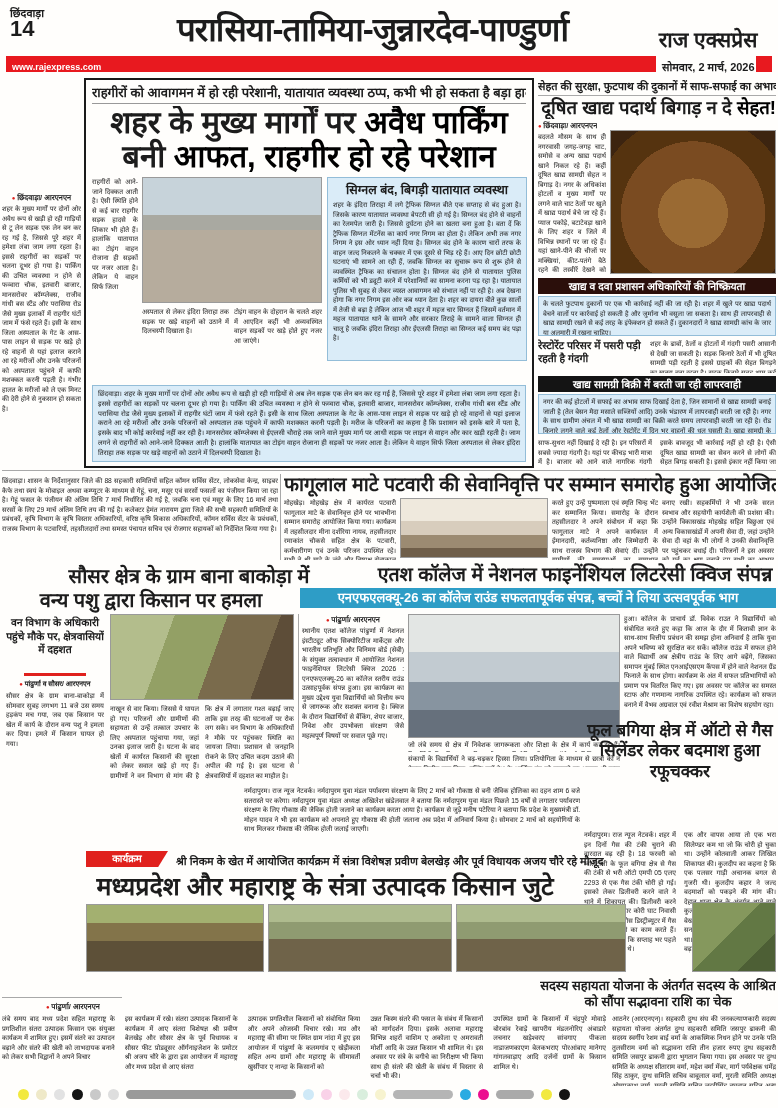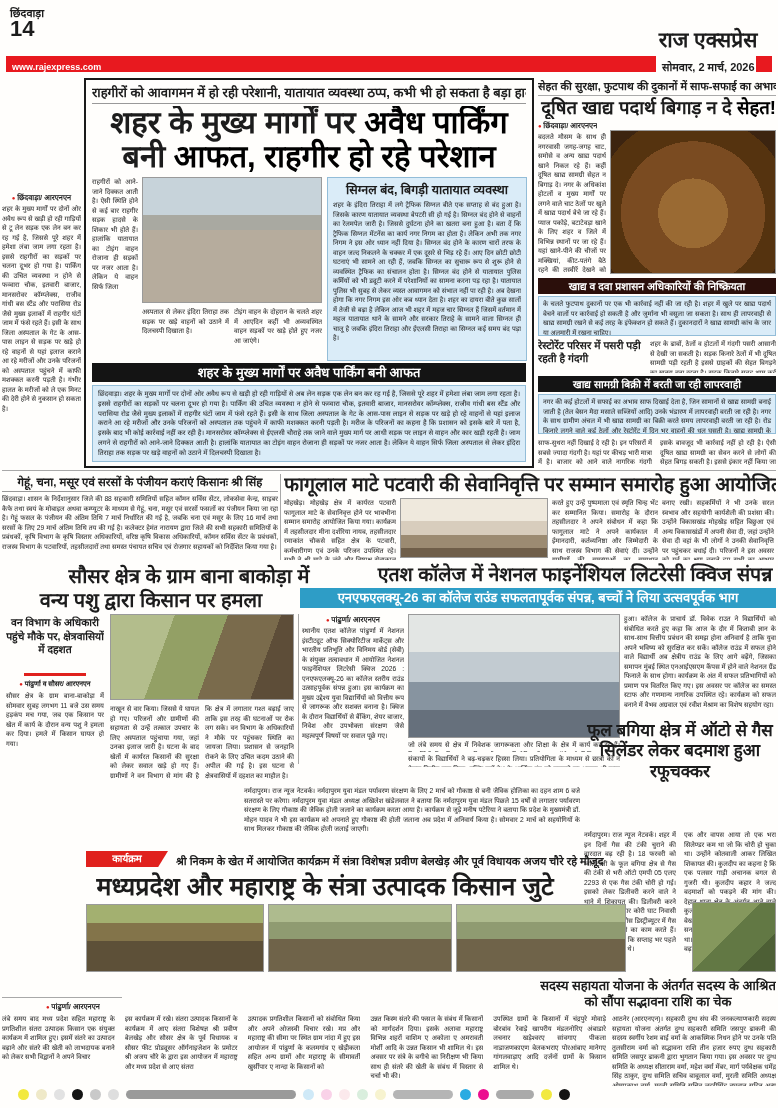--- a/index.html
+++ b/index.html
@@ -34,20 +34,21 @@
   .regstrip{display:flex;align-items:center;gap:7px;}
   .subheadrule{height:3px;background:#e0211d;width:62px;margin:3px auto;}
 </style>
 </head>
 <body>
 
 <div class="page">
 
   <div class="abs b" style="left:10px;top:5px;font-size:11px;">छिंदवाड़ा</div>
   <div class="abs b" style="left:10px;top:16px;font-size:22px;">14</div>
+  <div class="abs b ctr" style="left:100px;top:6px;width:545px;font-size:33px;letter-spacing:-1px;">परासिया-तामिया-जुन्नारदेव-पाण्डुर्णा</div>
   <div class="abs" style="left:6px;top:56px;width:650px;height:16px;background:#e8191f;">
     <span class="b" style="color:#fff;font-size:9px;line-height:16px;padding-left:6px;display:inline-block;">www.rajexpress.com</span>
   </div>
   <div class="abs b ctr" style="left:642px;top:25px;width:132px;font-size:21px;">राज एक्सप्रेस</div>
   <div class="abs b" style="left:662px;top:59px;font-size:11px;">सोमवार, 2 मार्च, 2026</div>
   <div class="abs" style="left:756px;top:56px;width:16px;height:16px;background:#e8191f;"></div>
 
   <div class="abs" style="left:2px;top:192px;width:79px;height:276px;">
     <div class="byline ctr" style="margin-bottom:2px;">छिंदवाड़ा/ आरएनएन</div>
     <div class="small jst" style="height:262px;">शहर के मुख्य मार्गों पर दोनों ओर अवैध रूप से खड़ी हो रही गाड़ियों से टू लेन सड़क एक लेन बन कर रह गई है, जिससे पूरे शहर में हमेशा लंबा जाम लगा रहता है। इससे राहगीरों का सड़कों पर चलना दूभर हो गया है। पार्किंग की उचित व्यवस्था न होने से फव्वारा चौक, इतवारी बाजार, मानसरोवर कॉम्प्लेक्स, राजीव गांधी बस स्टैंड और परासिया रोड जैसे मुख्य इलाकों में राहगीर घंटों जाम में फंसे रहते हैं। इसी के साथ जिला अस्पताल के गेट के आस-पास लाइन से सड़क पर खड़े हो रहे वाहनों से यहां इलाज कराने आ रहे मरीजों और उनके परिजनों को अस्पताल पहुंचने में काफी मशक्कत करनी पड़ती है। गंभीर हालत के मरीजों को ले एक मिनट की देरी होने से नुकसान हो सकता है।</div>
@@ -61,21 +62,20 @@
     <div class="abs photo ph-street" style="left:56px;top:97px;width:180px;height:126px;"></div>
 
     <div class="abs bluebox" style="left:241px;top:97px;width:200px;height:184px;padding:3px 5px;">
       <div class="b ctr" style="font-size:12.5px;margin-bottom:2px;white-space:nowrap;overflow:hidden;">सिग्नल बंद, बिगड़ी यातायात व्यवस्था</div>
       <div class="small jst" style="height:160px;">शहर के इंदिरा तिराहा में लगे ट्रैफिक सिग्नल बीते एक सप्ताह से बंद हुआ है। जिसके कारण यातायात व्यवस्था बेपटरी सी हो गई है। सिग्नल बंद होने से वाहनों का रेलमपेल जारी है। जिससे दुर्घटना होने का खतरा बना हुआ है। बता दें कि ट्रैफिक सिग्नल मेंटनेंस का कार्य नगर निगम का होता है। लेकिन अभी तक नगर निगम ने इस ओर ध्यान नहीं दिया है। सिग्नल बंद होने के कारण चारों तरफ के वाहन जल्द निकलने के चक्कर में एक दूसरे से भिड़ रहे हैं। आए दिन छोटी छोटी घटनाएं भी सामने आ रही हैं, जबकि सिग्नल का सुचारू रूप से शुरू होने से व्यवस्थित ट्रैफिक का संचालन होता है। सिग्नल बंद होने से यातायात पुलिस कर्मियों को भी ड्यूटी करने में परेशानियों का सामना करना पड़ रहा है। यातायात पुलिस भी सुबह से लेकर व्यस्त आवागमन को संभाल नहीं पा रही है। अब देखना होगा कि नगर निगम इस ओर कब ध्यान देता है। शहर का दायरा बीते कुछ सालों में तेजी से बढ़ा है लेकिन आज भी शहर में महज चार सिग्नल हैं जिसमें वर्तमान में महज यातायात थाने के सामने और सरकार तिराहे के सामने वाला सिग्नल ही चालू है जबकि इंदिरा तिराहा और ईएलसी तिराहा का सिग्नल कई समय बंद पड़ा है।</div>
     </div>
 
     <div class="abs small jst" style="left:56px;top:227px;width:87px;height:52px;">अस्पताल से लेकर इंदिरा तिराहा तक सड़क पर खड़े वाहनों को उठाने में दिलचस्पी दिखाता है।</div>
     <div class="abs small jst" style="left:148px;top:227px;width:88px;height:52px;">टोइंग वाहन के दोहरान के चलते शहर में आएदिन कहीं भी अव्यवस्थित वाहन सड़कों पर खड़े होते हुए नजर आ जाएंगे।</div>
 
-    <div class="abs blackbar" style="left:6px;top:283px;width:434px;height:19px;font-size:13px;line-height:19px;white-space:nowrap;">शहर के मुख्य मार्गों पर अवैध पार्किंग बनी आफत</div>
     <div class="abs bluebox body7 jst" style="left:6px;top:305px;width:434px;height:77px;padding:3px 5px;">छिंदवाड़ा। शहर के मुख्य मार्गों पर दोनों ओर अवैध रूप से खड़ी हो रही गाड़ियों से अब लेन सड़क एक लेन बन कर रह गई है, जिससे पूरे शहर में हमेशा लंबा जाम लगा रहता है। इससे राहगीरों का सड़कों पर चलना दूभर हो गया है। पार्किंग की उचित व्यवस्था न होने से फव्वारा चौक, इतवारी बाजार, मानसरोवर कॉम्प्लेक्स, राजीव गांधी बस स्टैंड और परासिया रोड जैसे मुख्य इलाकों में राहगीर घंटों जाम में फंसे रहते हैं। इसी के साथ जिला अस्पताल के गेट के आस-पास लाइन से सड़क पर खड़े हो रहे वाहनों से यहां इलाज कराने आ रहे मरीजों और उनके परिजनों को अस्पताल तक पहुंचने में काफी मशक्कत करनी पड़ती है। मरीज के परिजनों का कहना है कि प्रशासन को इसके बारे में पता है, इसके बाद भी कोई कार्रवाई नहीं कर रही है। मानसरोवर कॉम्प्लेक्स से ईएलसी चौराहे तक जाने वाले मुख्य मार्ग पर आधी सड़क पर लाइन से वाहन और कार खड़ी रहती है। जाम लगने से राहगीरों को आने-जाने दिक्कत आती है। हालांकि यातायात का टोइंग वाहन रोजाना ही सड़कों पर नजर आता है। लेकिन ये वाहन सिर्फ जिला अस्पताल से लेकर इंदिरा तिराहा तक सड़क पर खड़े वाहनों को उठाने में दिलचस्पी दिखाता है।</div>
   </div>
 
   <div class="abs" style="left:538px;top:78px;width:238px;height:390px;">
     <div class="b ctr" style="position:absolute;left:0;top:0;width:238px;font-size:11px;white-space:nowrap;overflow:hidden;border-bottom:1px solid #aaa;padding-bottom:2px;">सेहत की सुरक्षा, फुटपाथ की दुकानों में साफ-सफाई का अभाव</div>
     <div class="b ctr" style="position:absolute;left:0;top:16px;width:238px;font-size:18.5px;white-space:nowrap;overflow:hidden;text-align:right;"><span>दूषित खाद्य पदार्थ बिगाड़ न दे </span><span class="red">सेहत!</span></div>
     <div class="byline" style="position:absolute;left:0;top:42px;">छिंदवाड़ा/ आरएनएन</div>
     <div class="abs small jst" style="left:0;top:54px;width:68px;height:142px;">बदलते मौसम के साथ ही नगरवासी जगह-जगह चाट, समोसे व अन्य खाद्य पदार्थ खाने निकल रहे हैं। कहीं दूषित खाद्य सामग्री सेहत न बिगाड़ दे। नगर के अधिकांश होटलों व मुख्य मार्गों पर लगने वाले चाट ठेलों पर खुले में खाद्य पदार्थ बेचे जा रहे हैं। प्याज पकोड़े, बटाटेवड़ा खाने के लिए शहर व जिले में विभिन्न स्थानों पर जा रहे हैं। यहां खाने-पीने की चीजों पर मक्खियां, कीट-पतंगे बैठे रहने की तस्वीरें देखने को मिल रही हैं।</div>
     <div class="abs photo ph-food" style="left:72px;top:52px;width:166px;height:144px;"></div>
     <div class="abs blackbar" style="left:0;top:200px;width:238px;height:16px;font-size:10.5px;line-height:16px;background:#2b0f0b;white-space:nowrap;">खाद्य व दवा प्रशासन अधिकारियों की निष्क्रियता</div>
@@ -84,21 +84,20 @@
     <div class="abs small jst" style="left:112px;top:261px;width:126px;height:34px;">शहर के ढाबों, ठेलों व होटलों में गंदगी पसरी आसानी से देखी जा सकती है। सड़क किनारे ठेलों में भी दूषित सामग्री पड़ी रहती है इससे ग्राहकों की सेहत बिगड़ने का खतरा बना रहता है। सड़क किनारे सुबह-शाम कई खाद्य पदार्थ की बिकने वाली दुकानें लगती हैं। बहुत सी जगहों पर खाद्य-सामग्री ढंकी नहीं रहती, वहां गंदगी दिख रही है।</div>
     <div class="abs blackbar" style="left:0;top:298px;width:238px;height:16px;font-size:10.5px;line-height:16px;white-space:nowrap;">खाद्य सामग्री बिक्री में बरती जा रही लापरवाही</div>
     <div class="abs bluebox small jst" style="left:0;top:316px;width:238px;height:40px;padding:2px 4px;">नगर की कई होटलों में सफाई का अभाव साफ दिखाई देता है, जिन सामानों से खाद्य सामग्री बनाई जाती है (तेल बेसन मैदा मसाले सब्जियों आदि) उनके भंडारण में लापरवाही बरती जा रही है। नगर के साथ ग्रामीण अंचल में भी खाद्य सामग्री का बिक्री करते समय लापरवाही बरती जा रही है। रोड किनारे लगने वाले कई ठेलों और रेस्टोरेंट में दिन भर वाहनों की धूल घुसती है। खाद्य सामग्री के दूषित होने से अनजान दुकान मालिक बिक्री कर रहे हैं।</div>
     <div class="abs small jst" style="left:0;top:360px;width:114px;height:28px;">साफ-सुथरा नहीं दिखाई दे रही है। इन परिसरों में सबसे ज्यादा गंदगी है। यहां पर कीचड़ भारी मात्रा में है। बाजार को आने वाले नागरिक गंदगी परिसर में समोसे, प्याज पकोड़े खा रहे हैं।</div>
     <div class="abs small jst" style="left:122px;top:360px;width:116px;height:28px;">इसके बावजूद भी कार्रवाई नहीं हो रही है। ऐसी दूषित खाद्य सामग्री का सेवन करने से लोगों की सेहत बिगड़ सकती है। इससे इंकार नहीं किया जा सकता।</div>
   </div>
 
   <div class="abs rule" style="left:2px;top:470px;width:774px;height:1px;"></div>
 
   <div class="abs" style="left:2px;top:474px;width:276px;">
-    <div class="b ctr" style="font-size:11.5px;white-space:nowrap;overflow:hidden;border-bottom:1px solid #999;padding-bottom:2px;">गेहूं, चना, मसूर एवं सरसों के पंजीयन कराएं किसानः श्री सिंह</div>
     <div class="small jst" style="height:78px;margin-top:2px;">छिंदवाड़ा। शासन के निर्देशानुसार जिले की 88 सहकारी समितियों सहित कॉमन सर्विस सेंटर, लोकसेवा केन्द्र, साइबर कैफे तथा स्वयं के मोबाइल अथवा कम्प्यूटर के माध्यम से गेहूं, चना, मसूर एवं सरसों फसलों का पंजीयन किया जा रहा है। गेहूं फसल के पंजीयन की अंतिम तिथि 7 मार्च निर्धारित की गई है, जबकि चना एवं मसूर के लिए 16 मार्च तथा सरसों के लिए 29 मार्च अंतिम तिथि तय की गई है। कलेक्टर हेमंत नारायण द्वारा जिले की सभी सहकारी समितियों के प्रबंधकों, कृषि विभाग के कृषि विस्तार अधिकारियों, वरिष्ठ कृषि विकास अधिकारियों, कॉमन सर्विस सेंटर के प्रबंधकों, राजस्व विभाग के पटवारियों, तहसीलदारों तथा समस्त पंचायत सचिव एवं रोजगार सहायकों को निर्देशित किया गया है।</div>
   </div>
   <div class="abs rule" style="left:280px;top:474px;width:1px;height:86px;"></div>
 
   <div class="abs" style="left:284px;top:470px;width:492px;">
     <div class="b ctr" style="font-size:19.5px;white-space:nowrap;overflow:hidden;">फागूलाल माटे पटवारी की सेवानिवृत्ति पर सम्मान समारोह हुआ आयोजित</div>
     <div class="abs small jst" style="left:0;top:28px;width:112px;height:62px;">मोहखेड़। मोहखेड़ क्षेत्र में कार्यरत पटवारी फागूलाल माटे के सेवानिवृत्त होने पर भावभीना सम्मान समारोह आयोजित किया गया। कार्यक्रम में तहसीलदार मीना दर्शरिया नायब, तहसीलदार रमाकांत चौकसे सहित क्षेत्र के पटवारी, कर्मचारीगण एवं उनके परिजन उपस्थित रहे। सभी ने श्री माटे के लंबे और निष्पक्ष सेवाकाल की सराहना</div>
     <div class="abs photo ph-felicitation" style="left:116px;top:28px;width:148px;height:60px;"></div>
     <div class="abs small jst" style="left:268px;top:28px;width:106px;height:62px;">करते हुए उन्हें पुष्पमाला एवं स्मृति चिन्ह भेंट कर सम्मानित किया। समारोह के दौरान तहसीलदार ने अपने संबोधन में कहा कि फागूलाल माटे ने अपने कार्यकाल में ईमानदारी, कर्तव्यनिष्ठा और जिम्मेदारी के साथ राजस्व विभाग की सेवाएं दीं। उन्होंने ग्रामीणों की समस्याओं का समाधान प्राथमिकता के आधार पर किया और विभाग की गरिमा</div>
     <div class="abs small jst" style="left:378px;top:28px;width:112px;height:62px;">बनाए रखी। सहकर्मियों ने भी उनके सरल स्वभाव और सहयोगी कार्यशैली की प्रशंसा की। उन्होंने विकासखंड मोहखेड़ सहित बिछुआ एवं अन्य विकासखंडों में अपनी सेवा दी, जहां उन्होंने सेवा दी वहां के भी लोगों ने उनकी सेवानिवृत्ति पर पहुंचकर बधाई दी। परिजनों ने इस अवसर को गर्व का क्षण बताते हुए सभी का आभार व्यक्त किया।</div>

